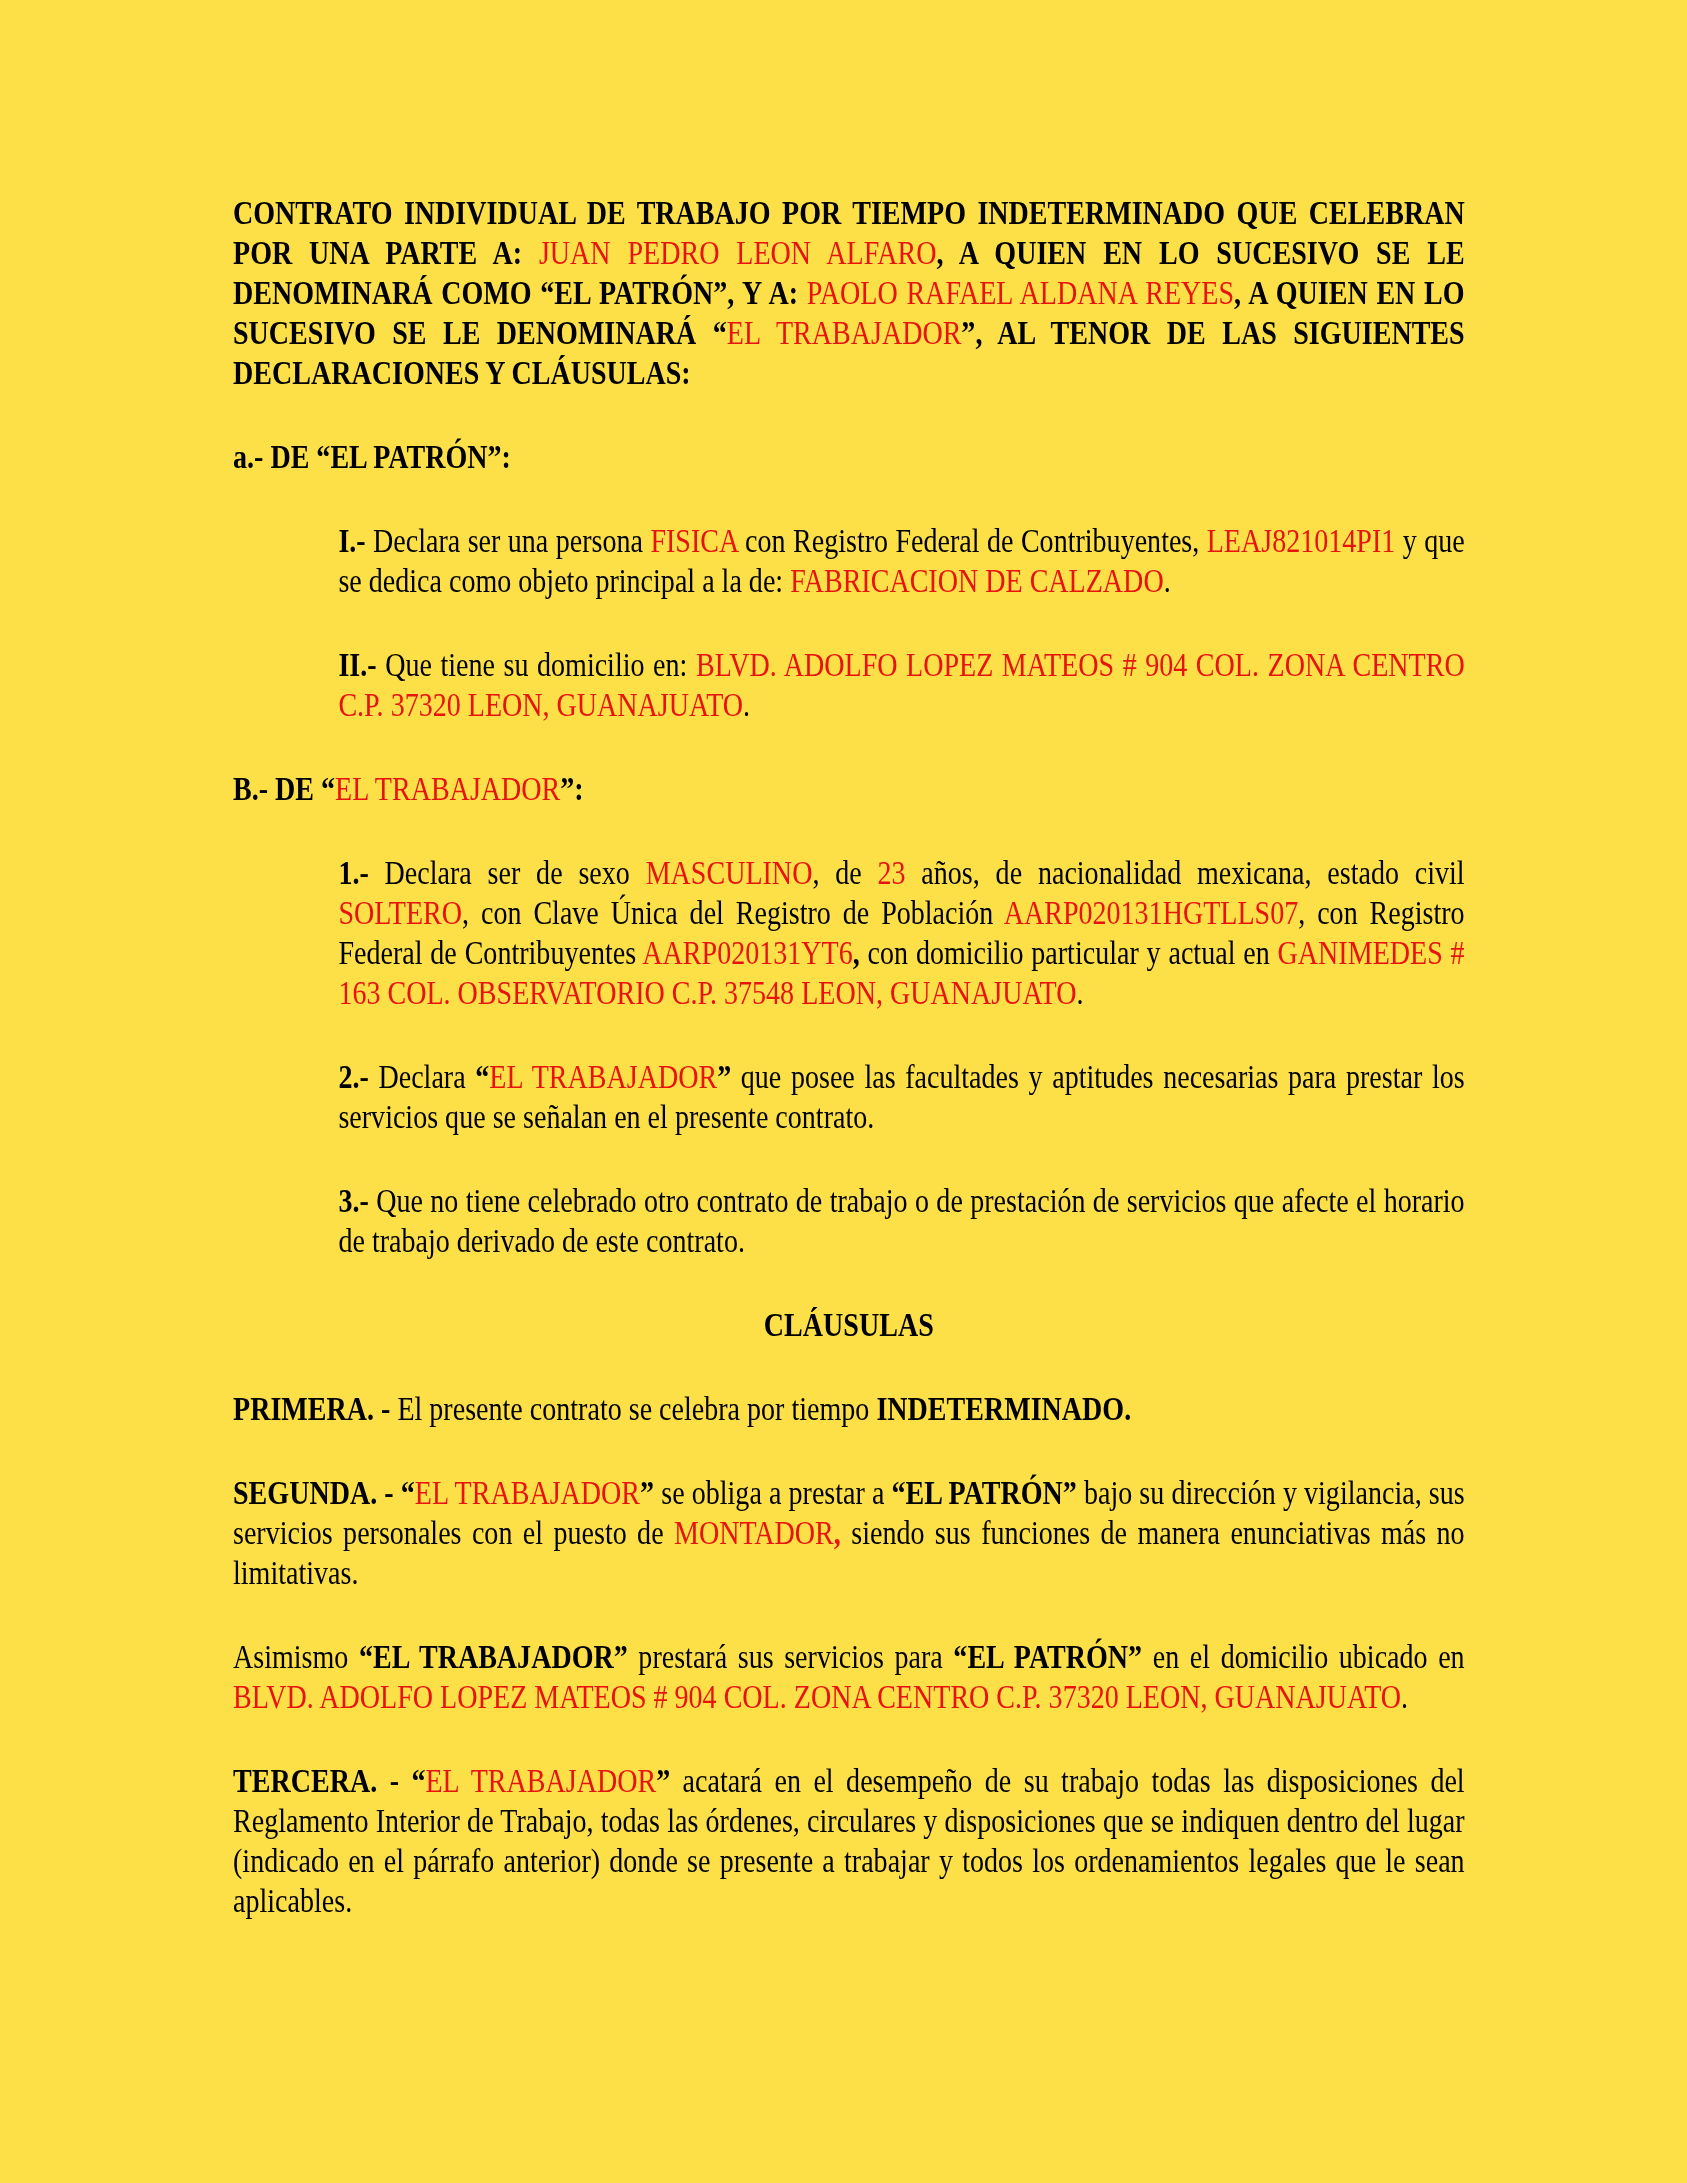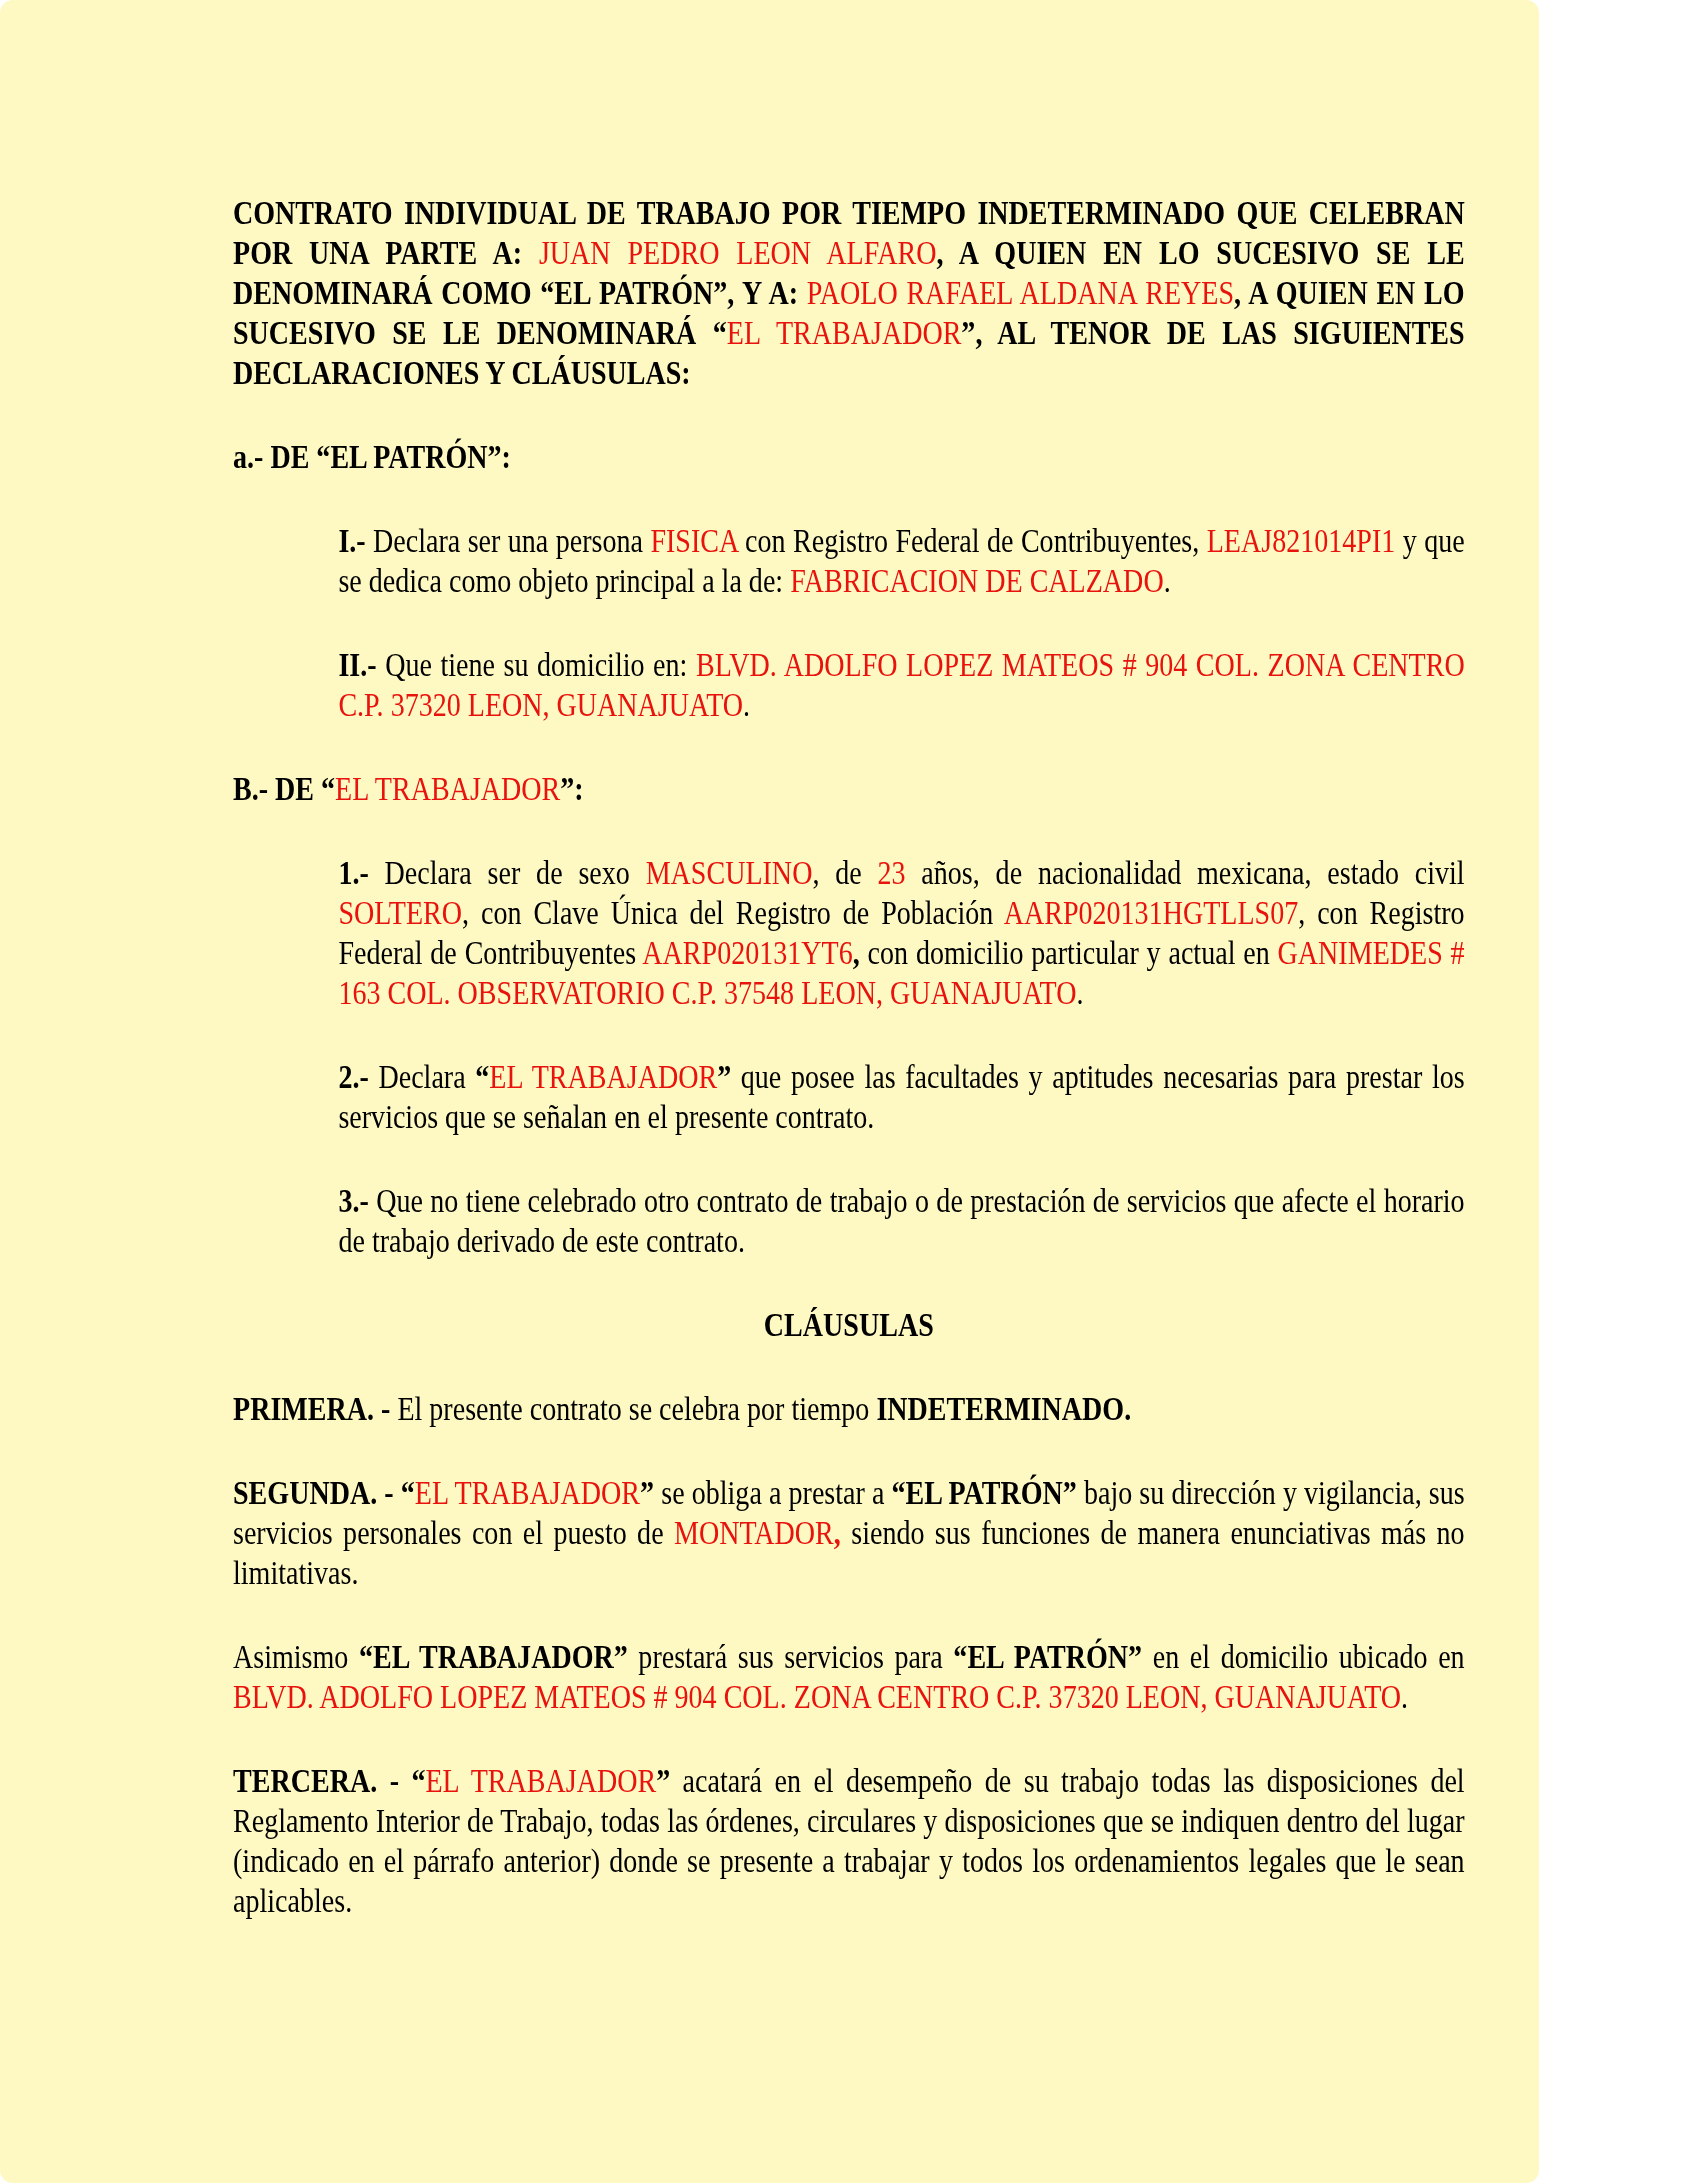--- a/index.html
+++ b/index.html
@@ -2,25 +2,24 @@
 <html style="font-size:10.6px"><head>
 <meta charset="utf-8">
 <style>
   html, body {
     margin: 0;
     padding: 0;
     background: #ffffff;
   }
   .page {
     position: relative;
-    width: 1539px;
+    width: 1687px;
     height: 2183px;
-    background: #fef9c3;
+    background: #fde047;
     overflow: hidden;
-    border-radius: 13px;
   }
   .content {
     position: absolute;
     left: 233px;
     top: 0;
     width: 1449px;
     padding-top: 193px;
     transform: scaleX(0.85);
     transform-origin: 0 0;
     font-family: "Liberation Serif", "DejaVu Serif", serif;

